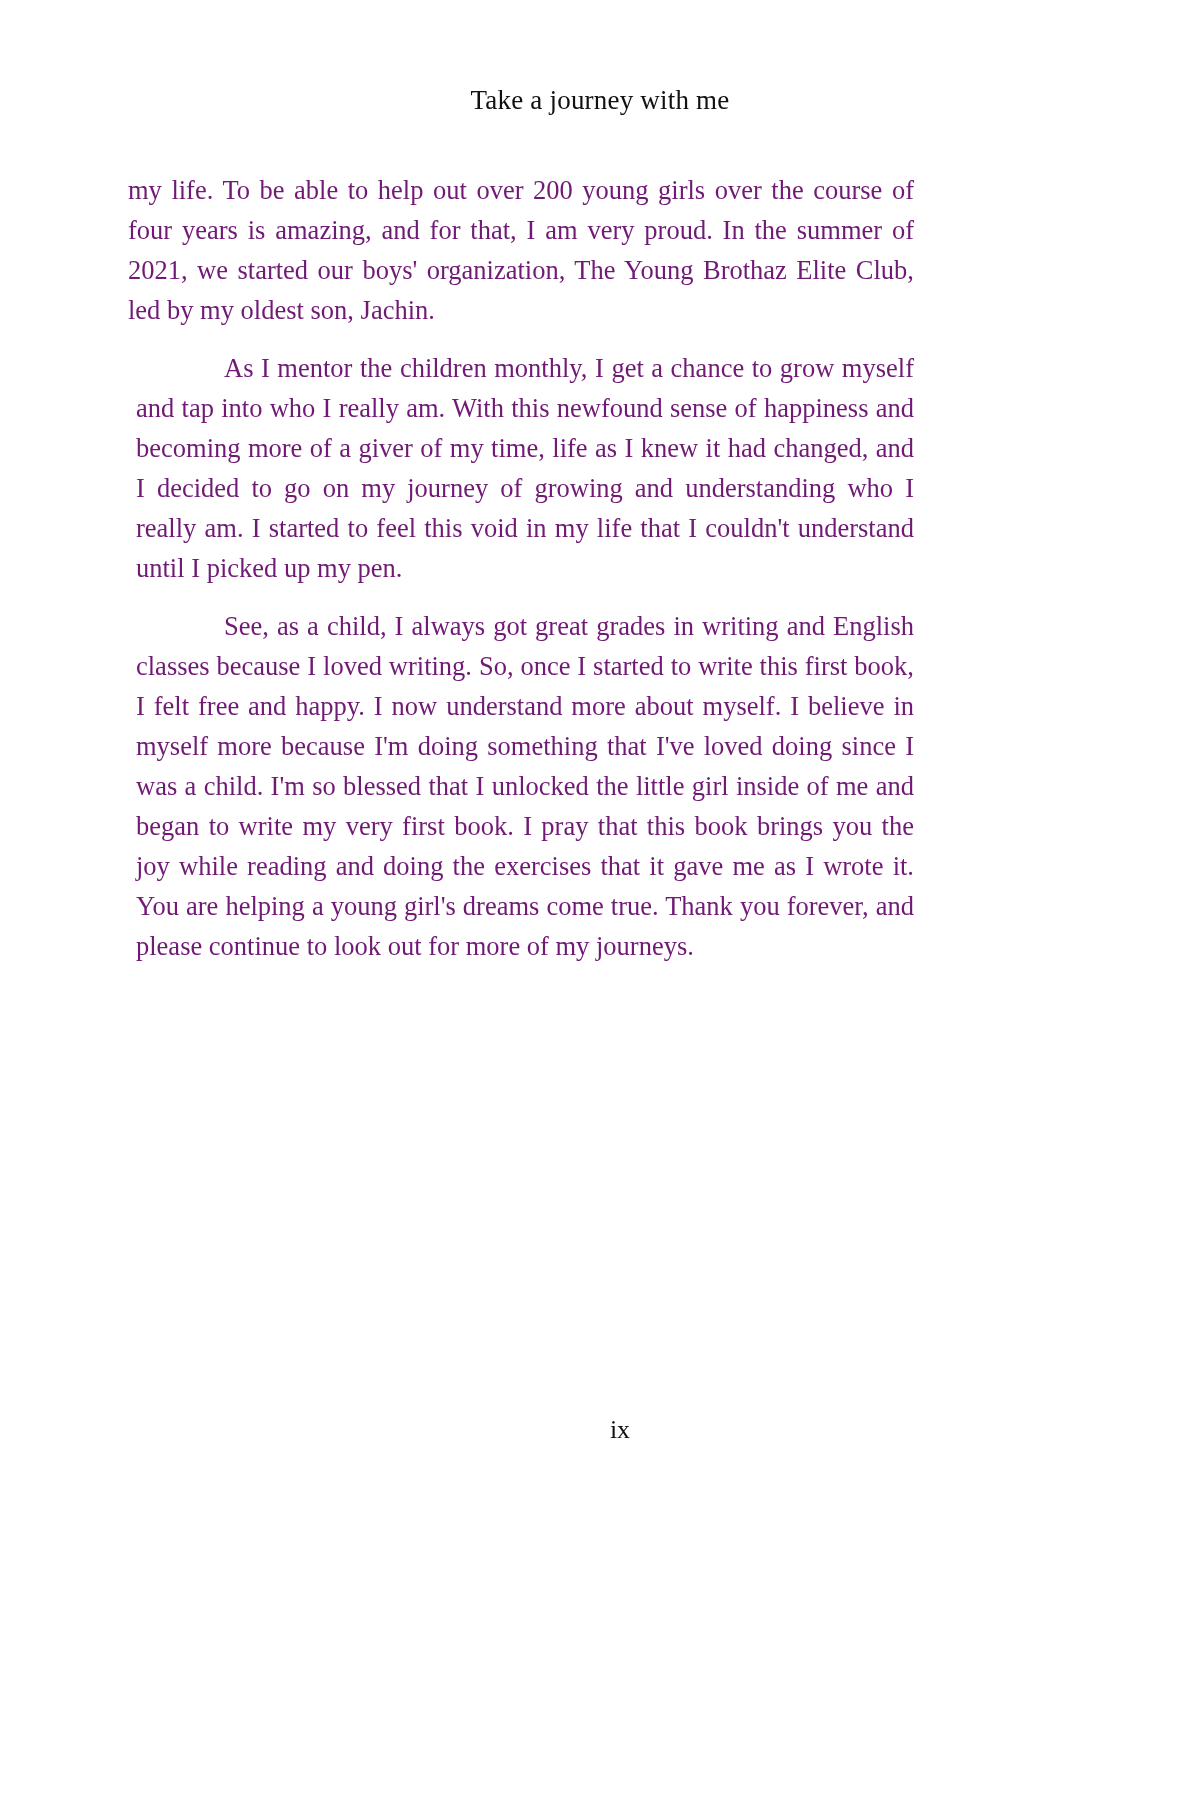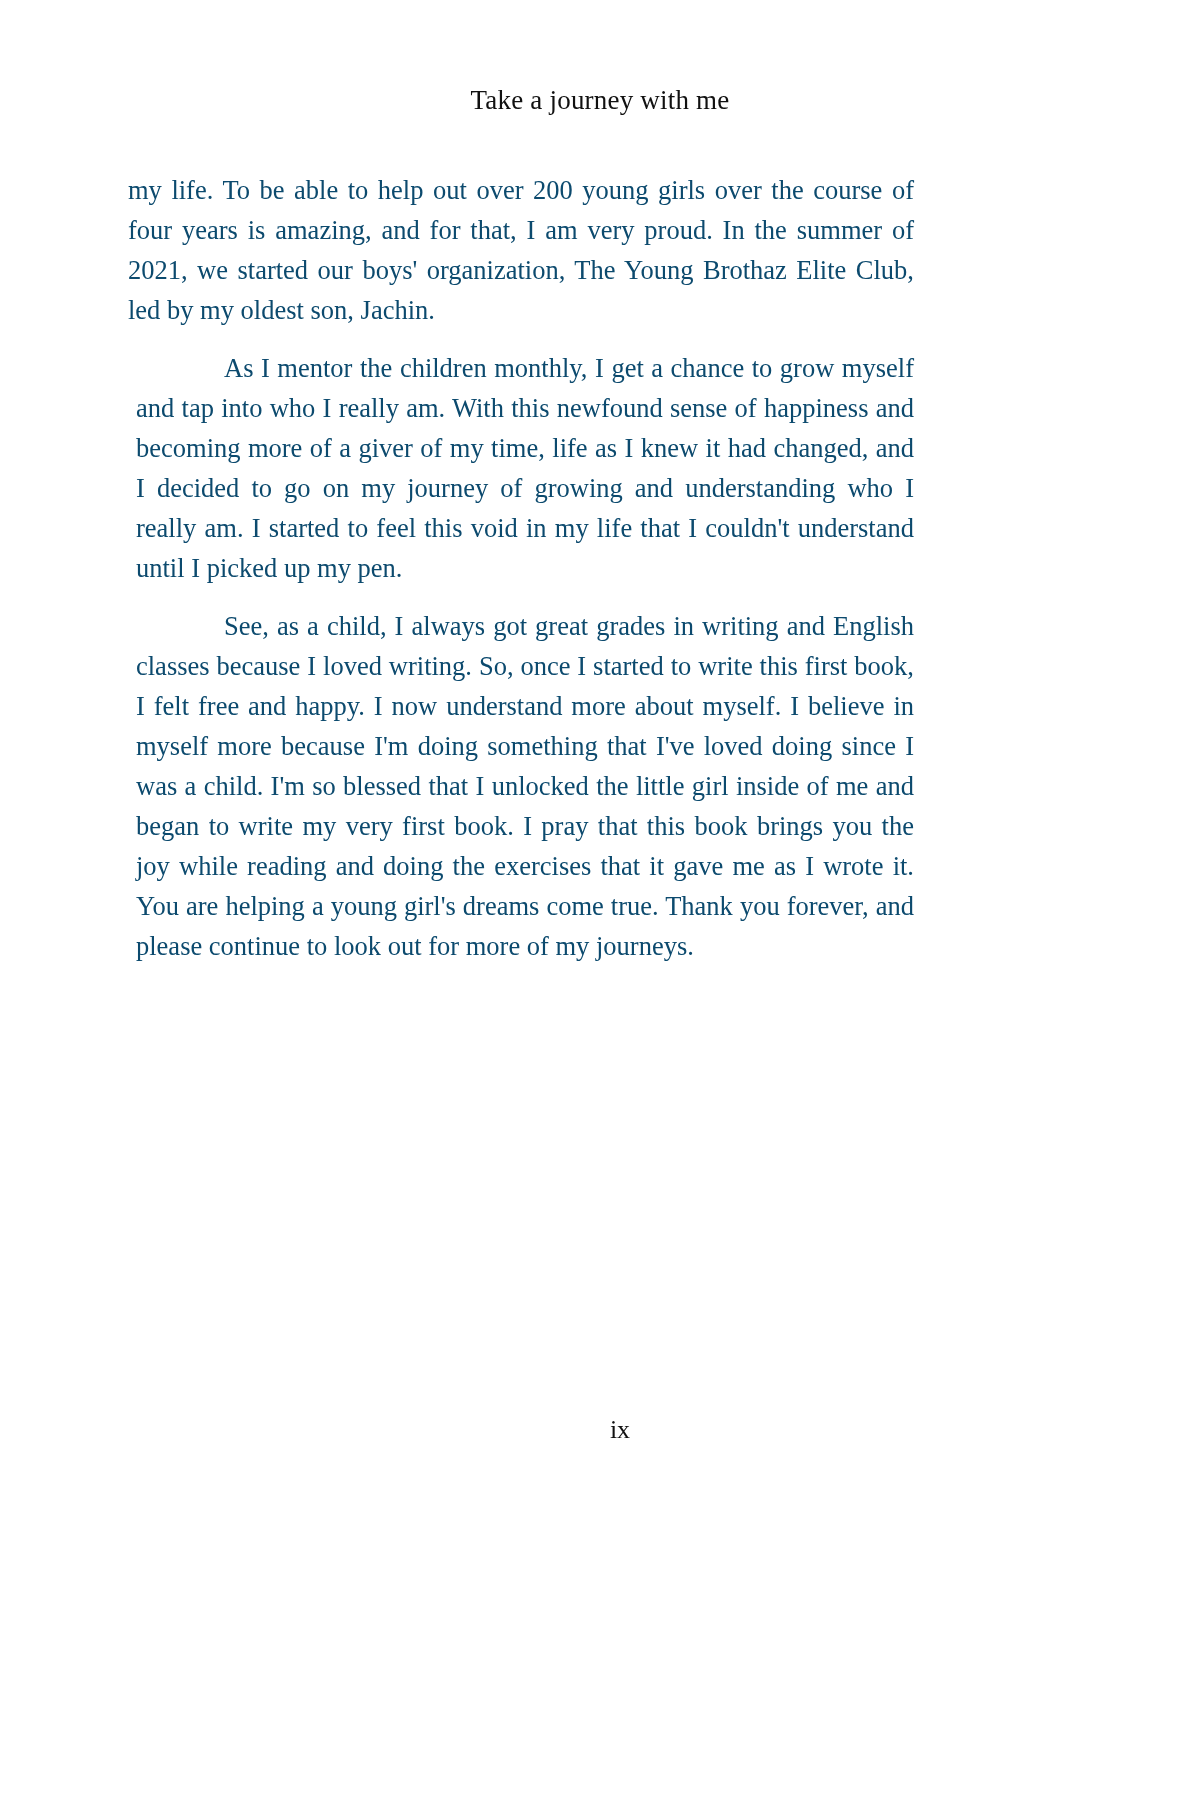--- a/index.html
+++ b/index.html
@@ -35,21 +35,21 @@
     top: 170px;
     left: 128px;
     width: 786px;
   }
   .para {
     font-size: 26.5px;
     line-height: 40px;
     text-align: justify;
     text-justify: inter-word;
     margin: 0;
-    color: #0c4a6e;
+    color: #701a75;
     hyphens: none;
   }
   .para.indent {
     text-indent: 88px;
     margin-top: 18px;
     margin-left: 8px;
   }
   .para + .para {
     margin-top: 18px;
   }

